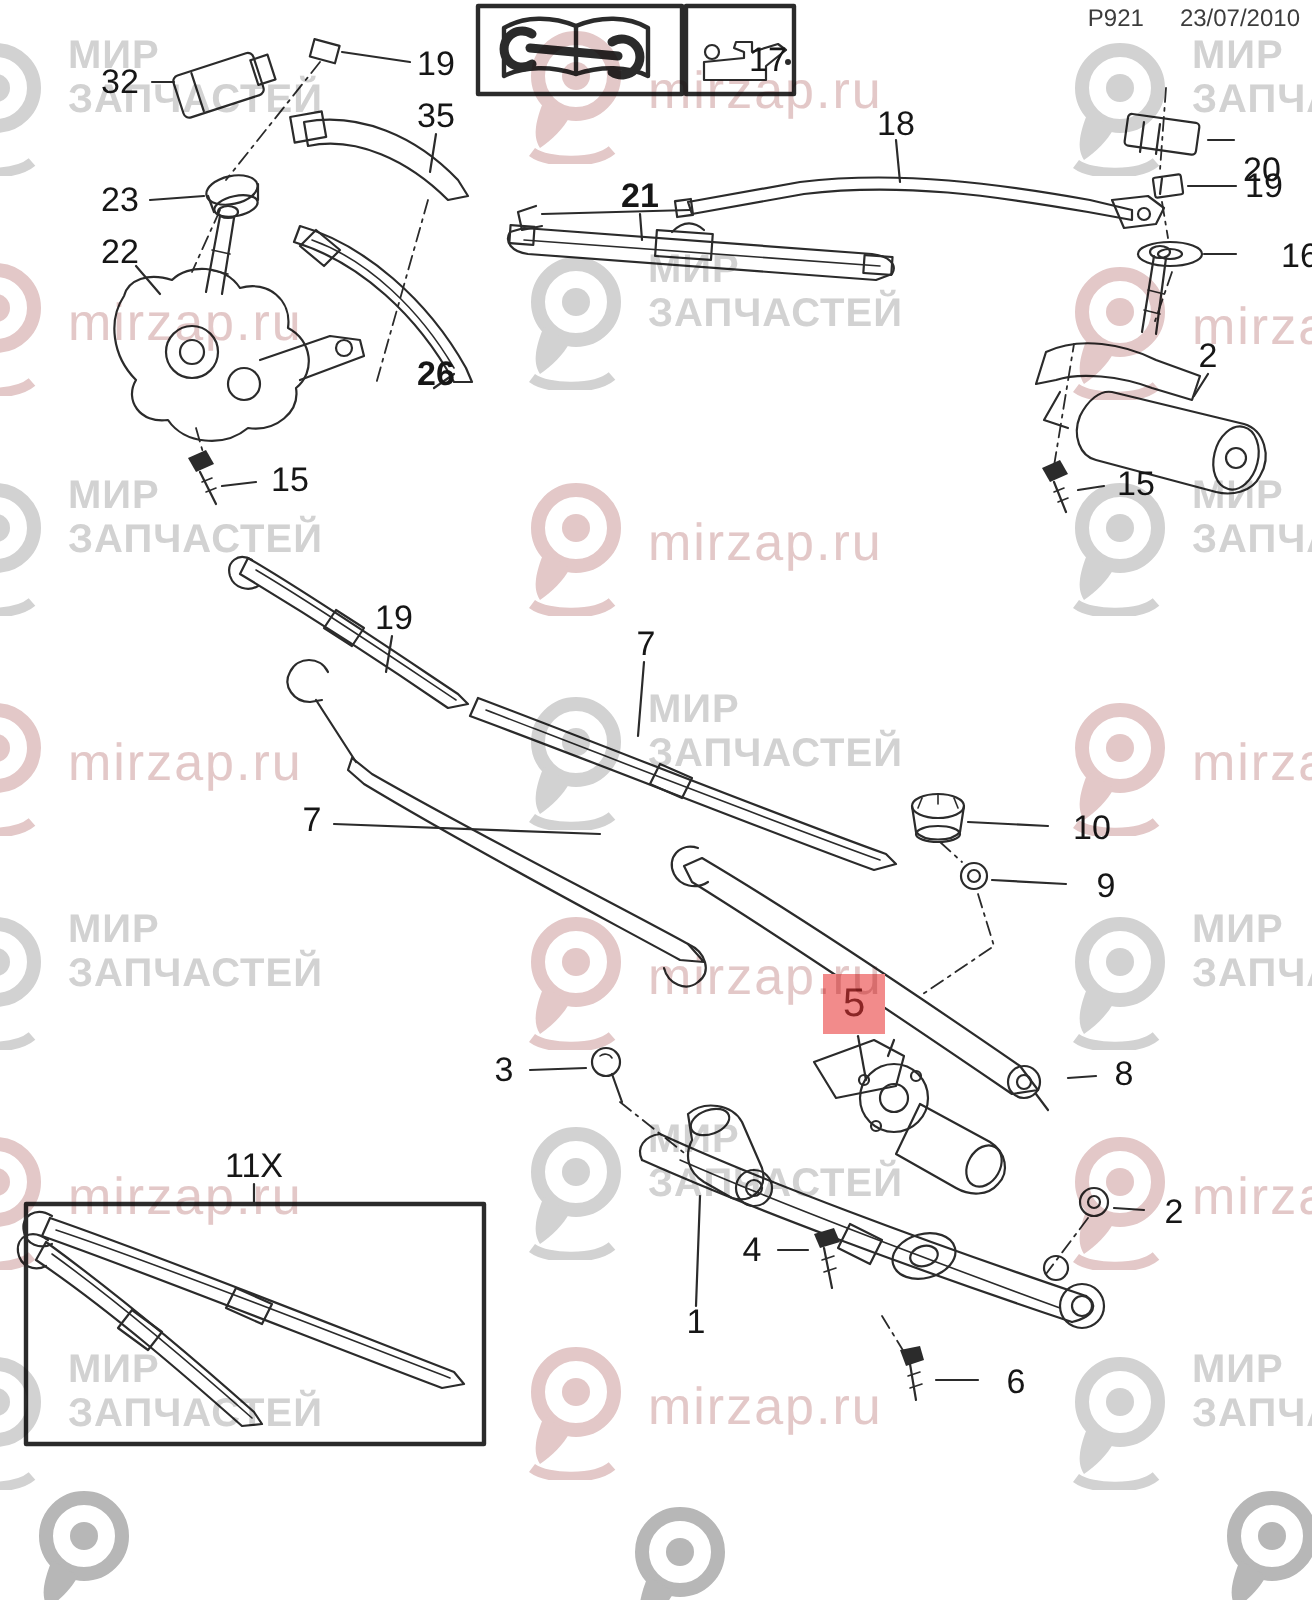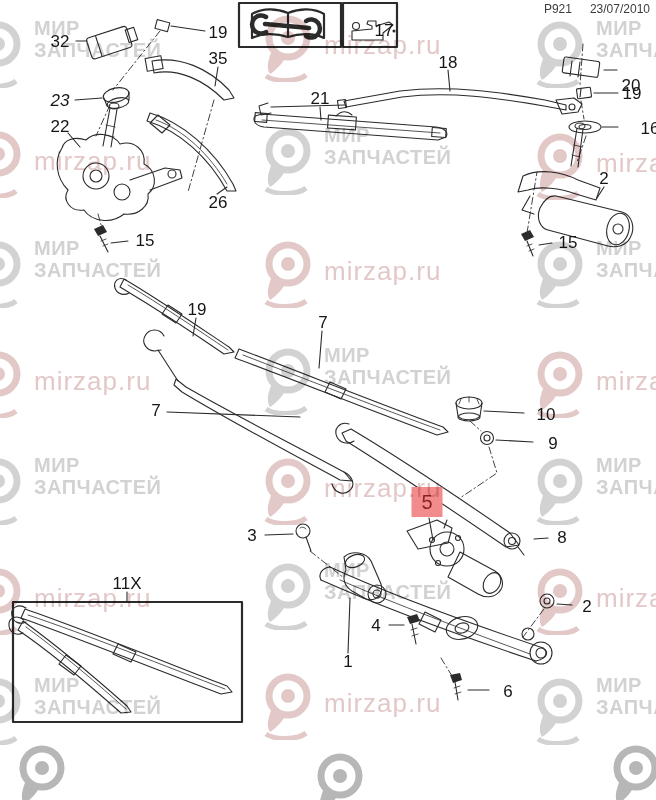--- a/index.html
+++ b/index.html
@@ -300,26 +300,26 @@
 
 <div id="hdr">
   <span>P921</span>
   <span>23/07/2010</span>
 </div>
 
 <div id="labels">
       <div class="part-label" style="left: 60px; top: 41px;">32</div>
       <div class="part-label" style="left: 218px; top: 32px;">19</div>
       <div class="part-label" style="left: 218px; top: 58px;">35</div>
-      <div class="part-label" style="left: 60px; top: 100px; font-style: italic;">23</div>
+      <div class="part-label" style="left: 60px; top: 100px;">23</div>
       <div class="part-label" style="left: 60px; top: 126px;">22</div>
-      <div class="part-label" style="left: 218px; top: 202px;">26</div>
+      <div class="part-label" style="left: 218px; top: 187px; font-weight: bold;">26</div>
       <div class="part-label" style="left: 145px; top: 240px;">15</div>
       <div class="part-label" style="left: 384px; top: 30px;">17</div>
-      <div class="part-label" style="left: 320px; top: 98px;">21</div>
+      <div class="part-label" style="left: 320px; top: 98px; font-weight: bold;">21</div>
       <div class="part-label" style="left: 448px; top: 62px;">18</div>
       <div class="part-label" style="left: 631px; top: 85px;">20</div>
       <div class="part-label" style="left: 632px; top: 93px;">19</div>
       <div class="part-label" style="left: 650px; top: 128px;">16</div>
       <div class="part-label" style="left: 604px; top: 178px;">2</div>
       <div class="part-label" style="left: 568px; top: 242px;">15</div>
       <div class="part-label" style="left: 197px; top: 309px;">19</div>
       <div class="part-label" style="left: 323px; top: 322px;">7</div>
       <div class="part-label" style="left: 156px; top: 410px;">7</div>
       <div class="part-label" style="left: 546px; top: 414px;">10</div>

